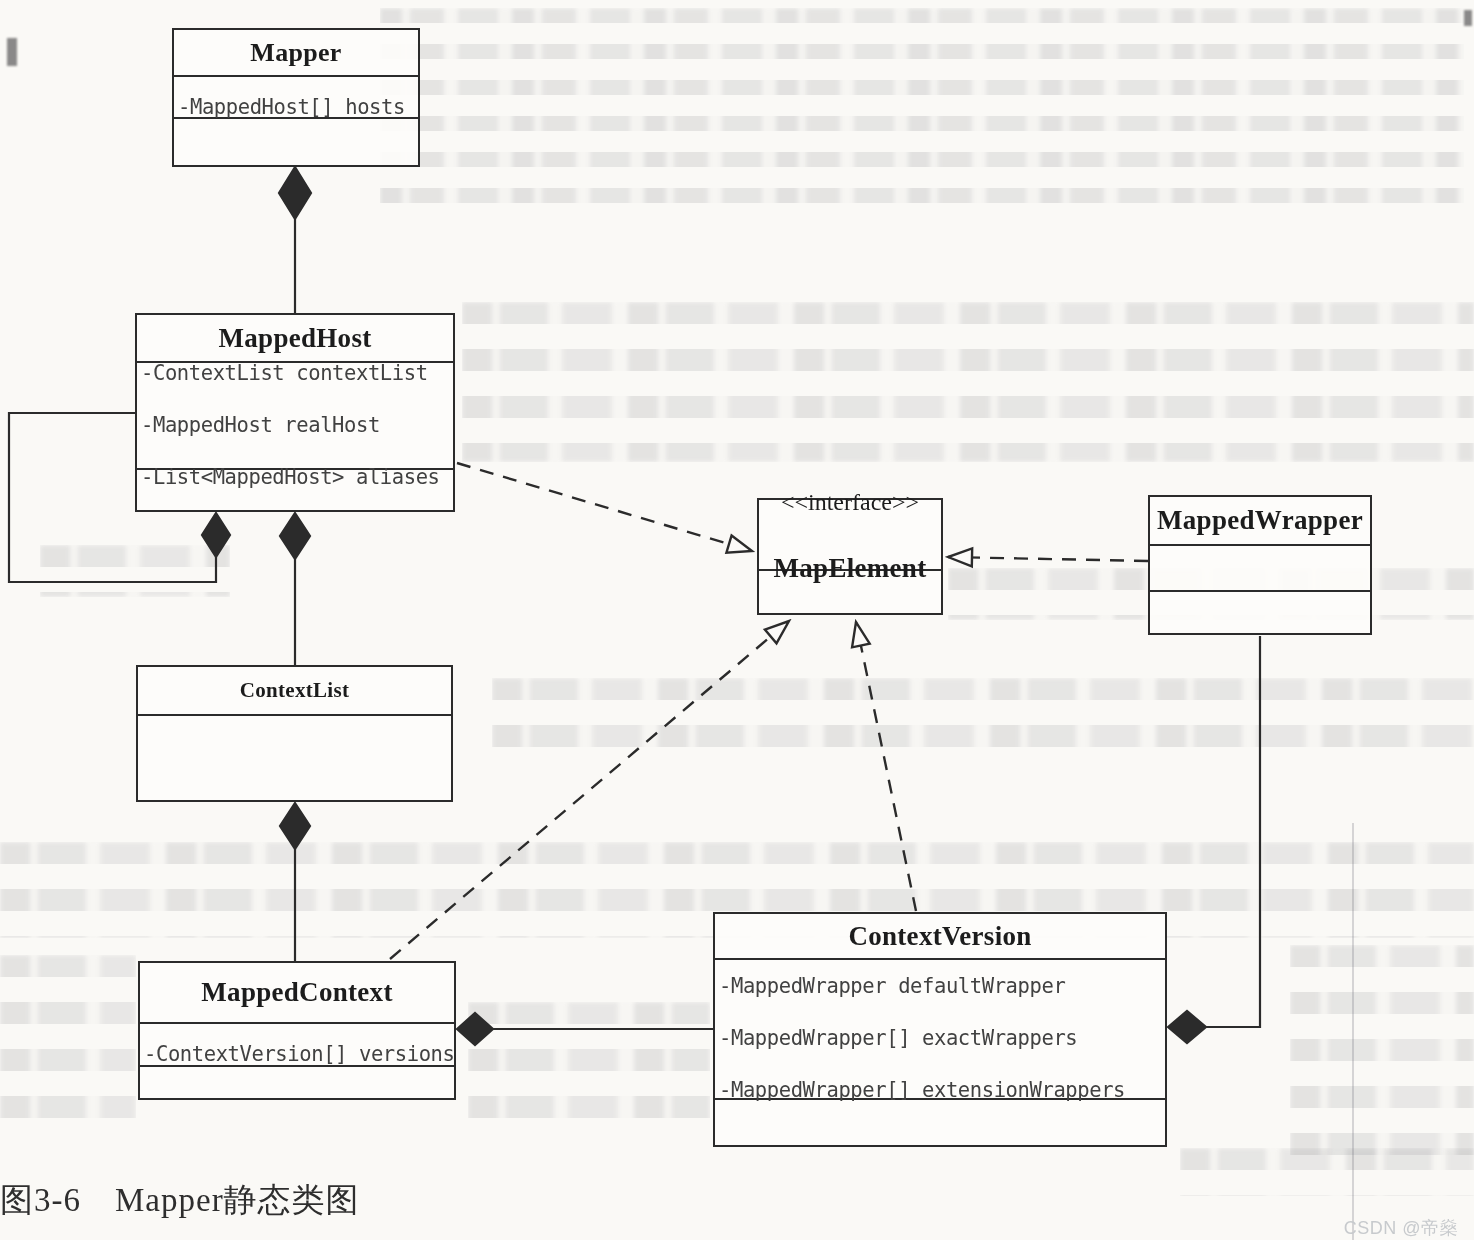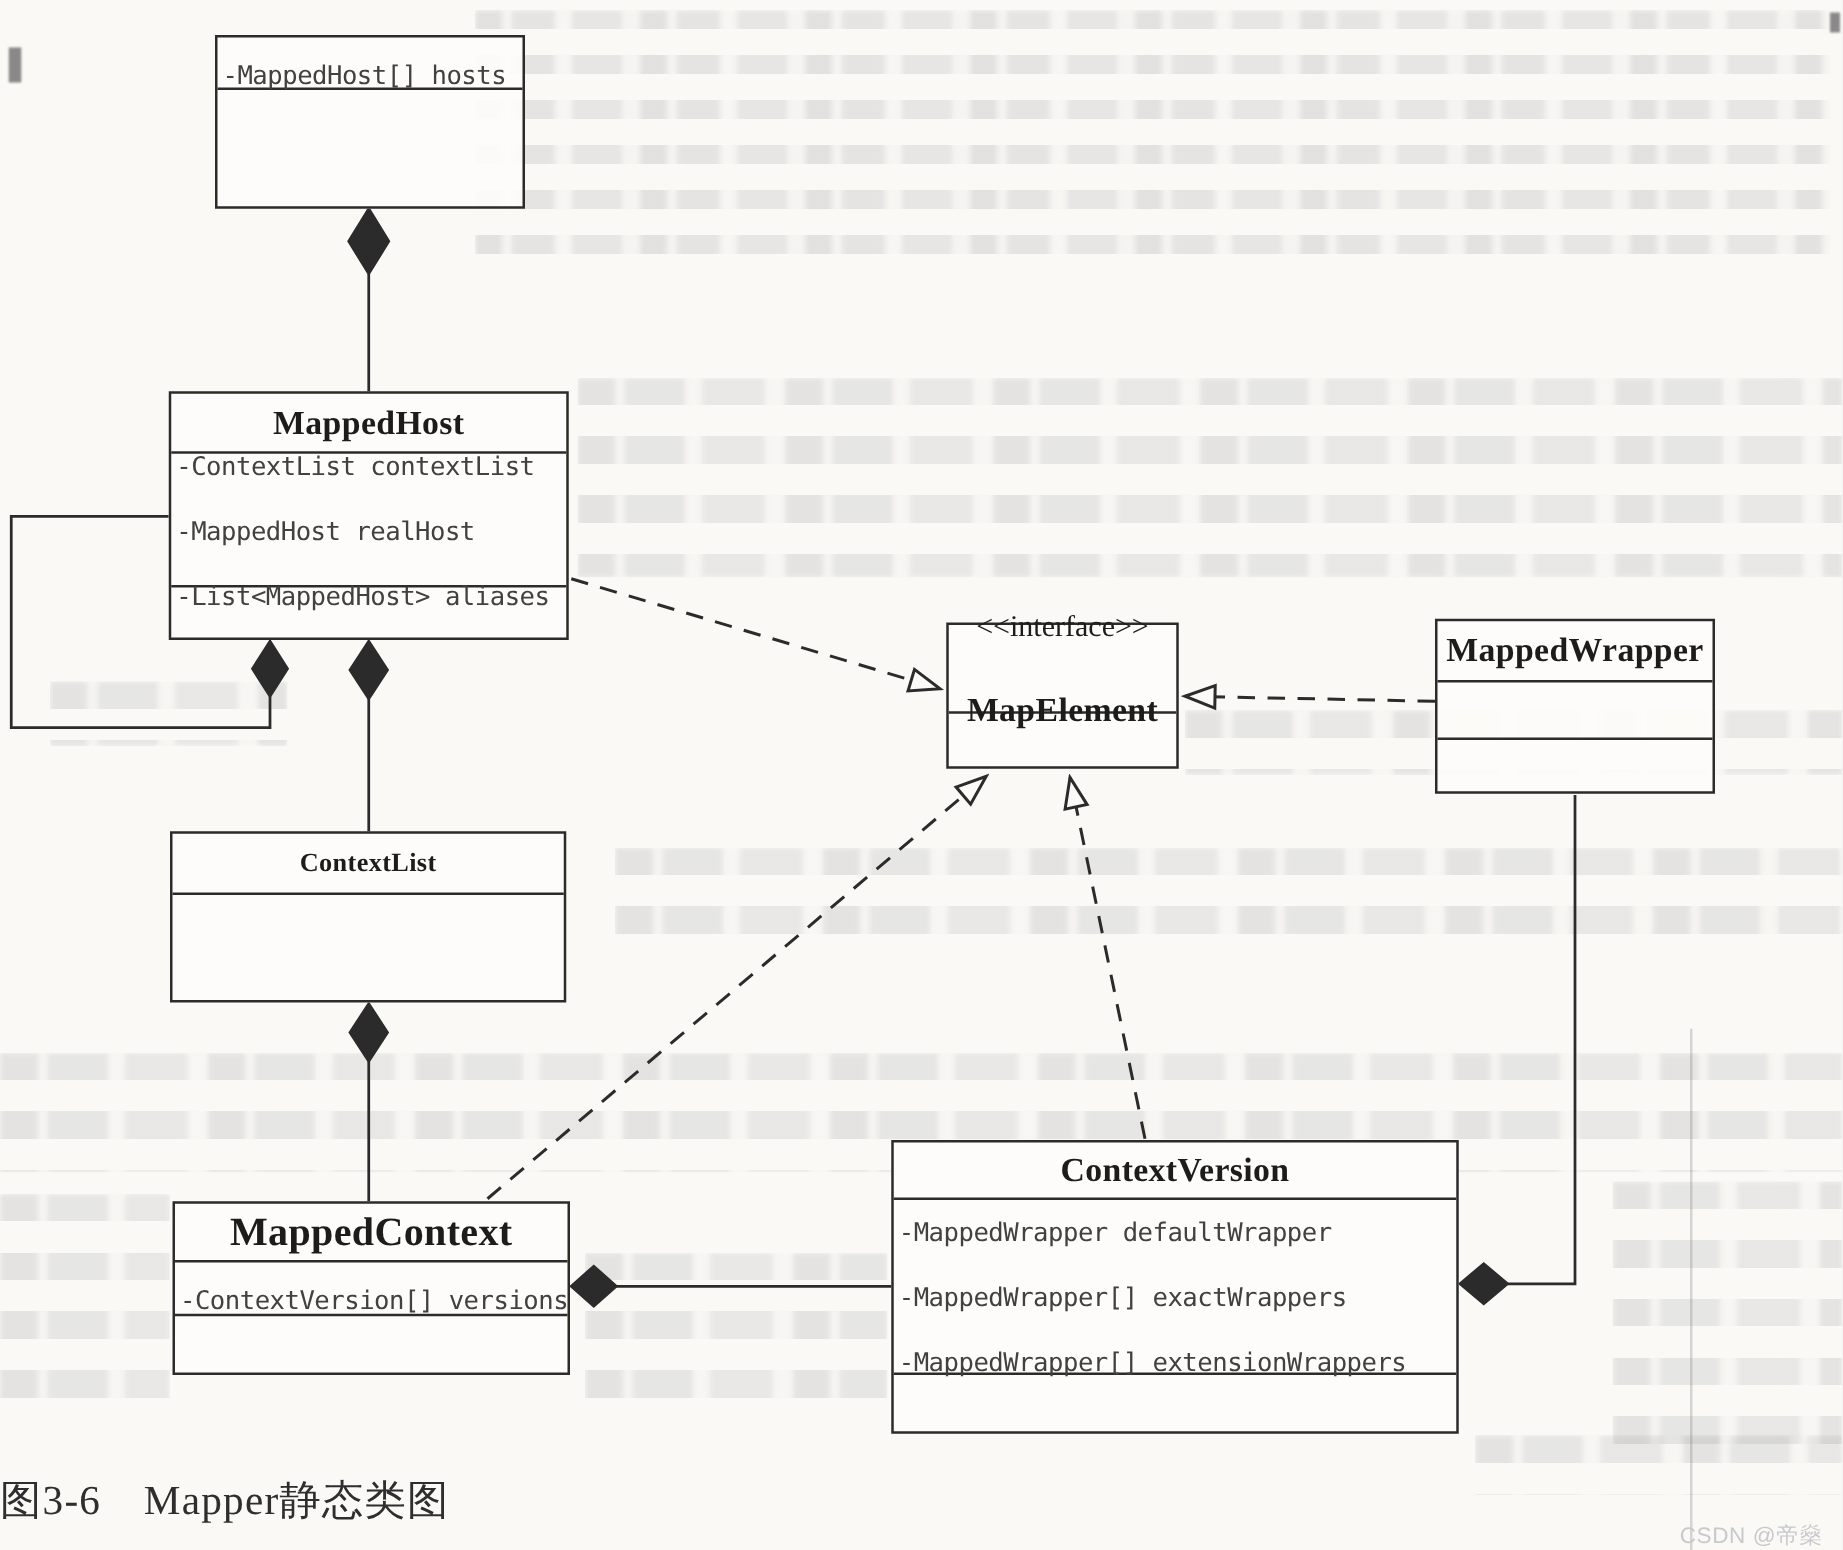--- a/index.html
+++ b/index.html
@@ -64,21 +64,21 @@
   #box-mapper        {left:172px;top:28px;  width:248px;height:139px;}
   #box-mapper .title {height:47px;font-size:26px;}
   #box-mapper .attrs {height:42px;}
   #box-mappedhost        {left:135px;top:313px;width:320px;height:199px;}
   #box-mappedhost .title {height:48px;font-size:27px;}
   #box-mappedhost .attrs {height:107px;line-height:33px;}
   #box-contextlist        {left:136px;top:665px;width:317px;height:137px;}
   #box-contextlist .title {height:49px;font-size:21px;}
   #box-contextlist .attrs {height:42px;}
   #box-mappedcontext        {left:138px;top:961px;width:318px;height:139px;}
-  #box-mappedcontext .title {height:47px;font-size:32px;}
+  #box-mappedcontext .title {height:61px;font-size:27px;}
   #box-mappedcontext .attrs {height:43px;}
   #box-mapelement        {left:757px;top:498px;width:186px;height:117px;}
   #box-mapelement .title {height:71px;font-size:27px;line-height:30px;gap:36px;}
   #box-mappedwrapper        {left:1148px;top:495px;width:224px;height:140px;}
   #box-mappedwrapper .title {height:49px;font-size:27px;}
   #box-mappedwrapper .empty.mid{height:44px;}
   #box-contextversion        {left:713px;top:912px;width:454px;height:235px;}
   #box-contextversion .title {height:46px;font-size:27px;}
   #box-contextversion .attrs {height:140px;line-height:33px;}
   
@@ -140,20 +140,21 @@
       <g stroke-width="2.4" stroke-dasharray="14 10">
         <path d="M457,463 L752,551" marker-end="url(#hollow)"></path>
         <path d="M1148,561 L948,557" marker-end="url(#hollow)"></path>
         <path d="M390,959 L789,621" marker-end="url(#hollow)"></path>
         <path d="M916,911 L856,622" marker-end="url(#hollow)"></path>
       </g>
     </g>
   </svg>
 
   <div class="uml" id="box-mapper">
+    <div class="title">Mapper</div>
     <div class="attrs">
       <div>-MappedHost[] hosts</div>
     </div>
     <div class="empty"></div>
   </div>
 
   <div class="uml" id="box-mappedhost">
     <div class="title">MappedHost</div>
     <div class="attrs">
       <div>-ContextList contextList</div>

